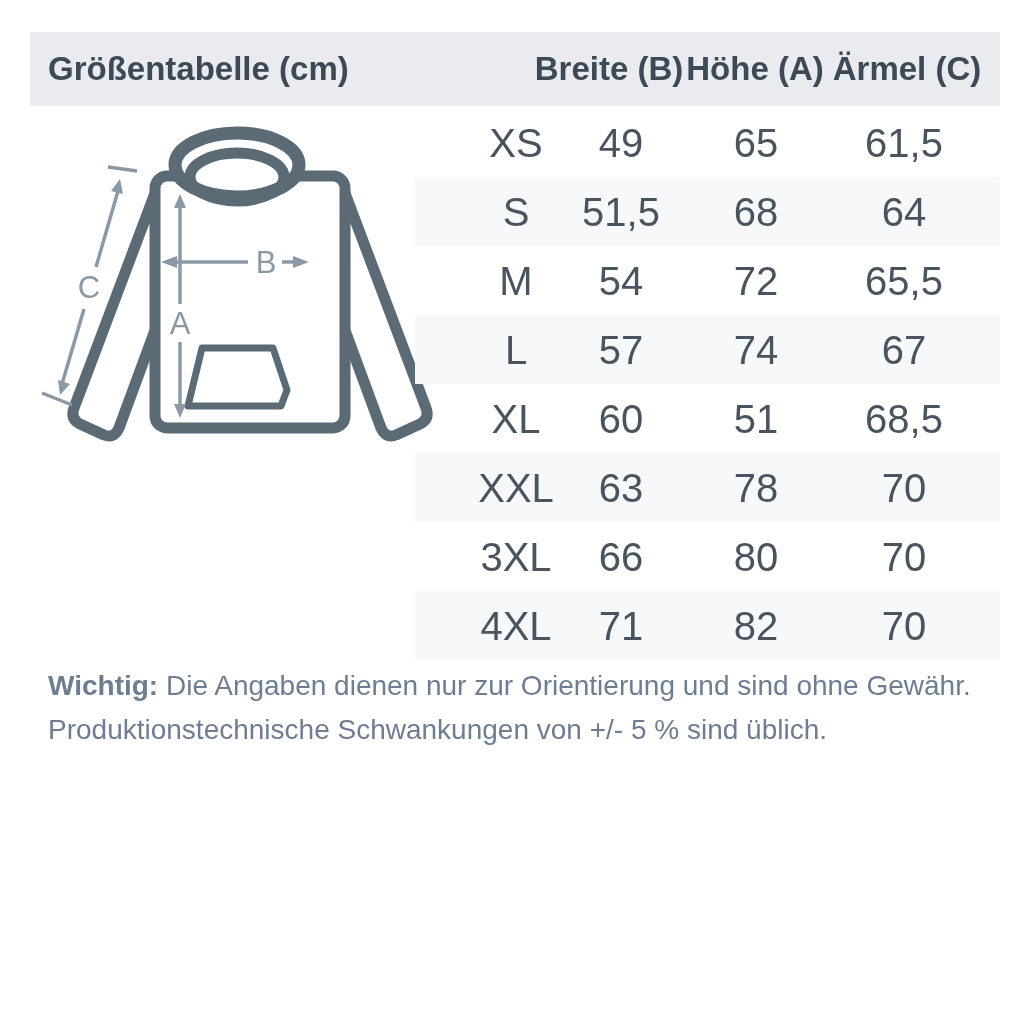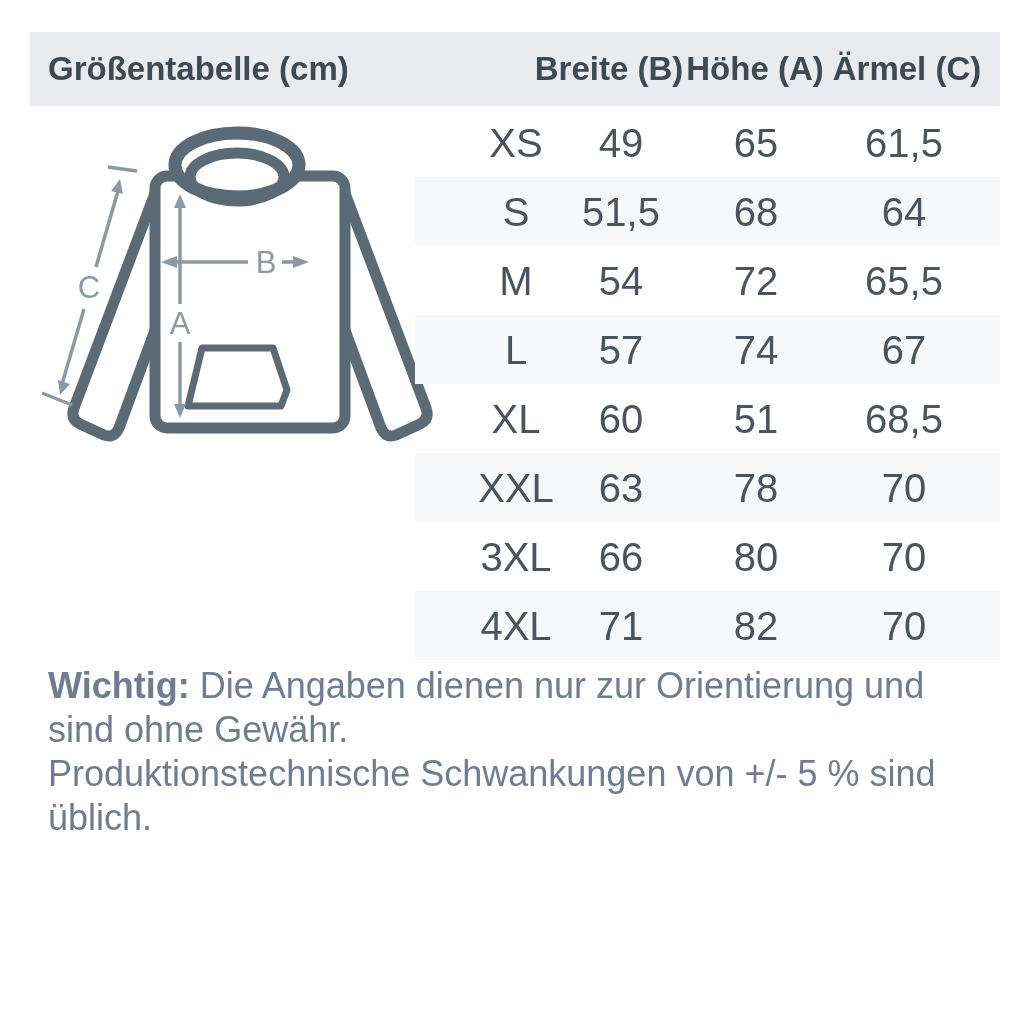--- a/index.html
+++ b/index.html
@@ -48,21 +48,21 @@
     font-size:40px;color:var(--value-text,#49545f);white-space:nowrap;
   }
   .cell.size{left:101px;}
   .cell.b{left:206px;}
   .cell.a{left:341px;text-align:right;}
   .cell.c{left:489px;}
 
   
   .footer{
     position:absolute;left:48px;top:664px;width:930px;
-    font-size:36px;line-height:44px;color:var(--footer-text,#6e7d92);
+    font-size:28px;line-height:44px;color:var(--footer-text,#6e7d92);
   }
   .footer p{margin:0;}
   .footer .b{font-weight:bold;}
 </style>
 </head>
 <body>
 
 <div class="canvas">
 
   <div class="header-band">

